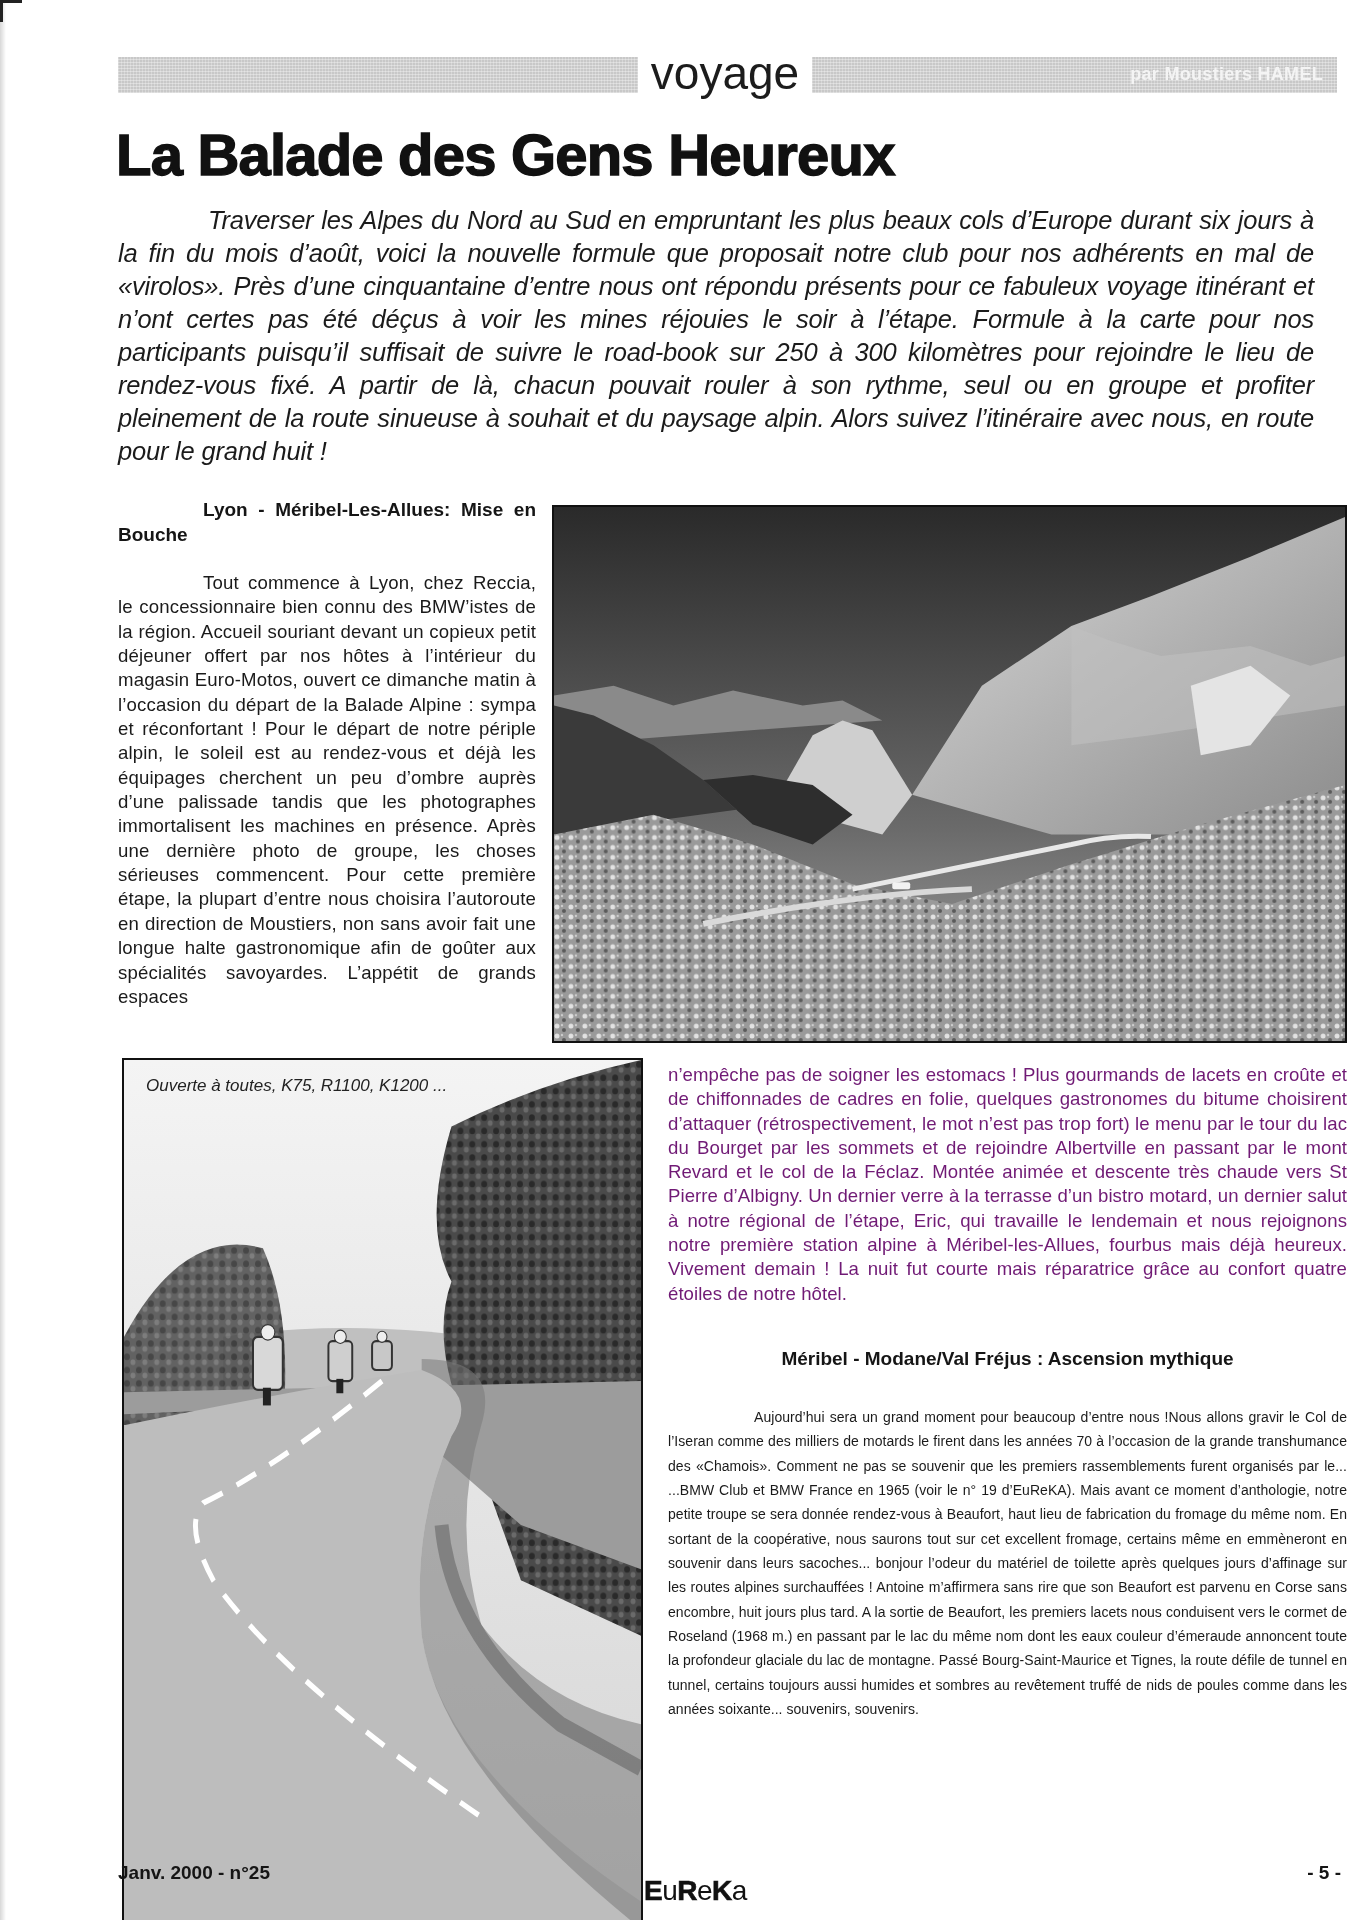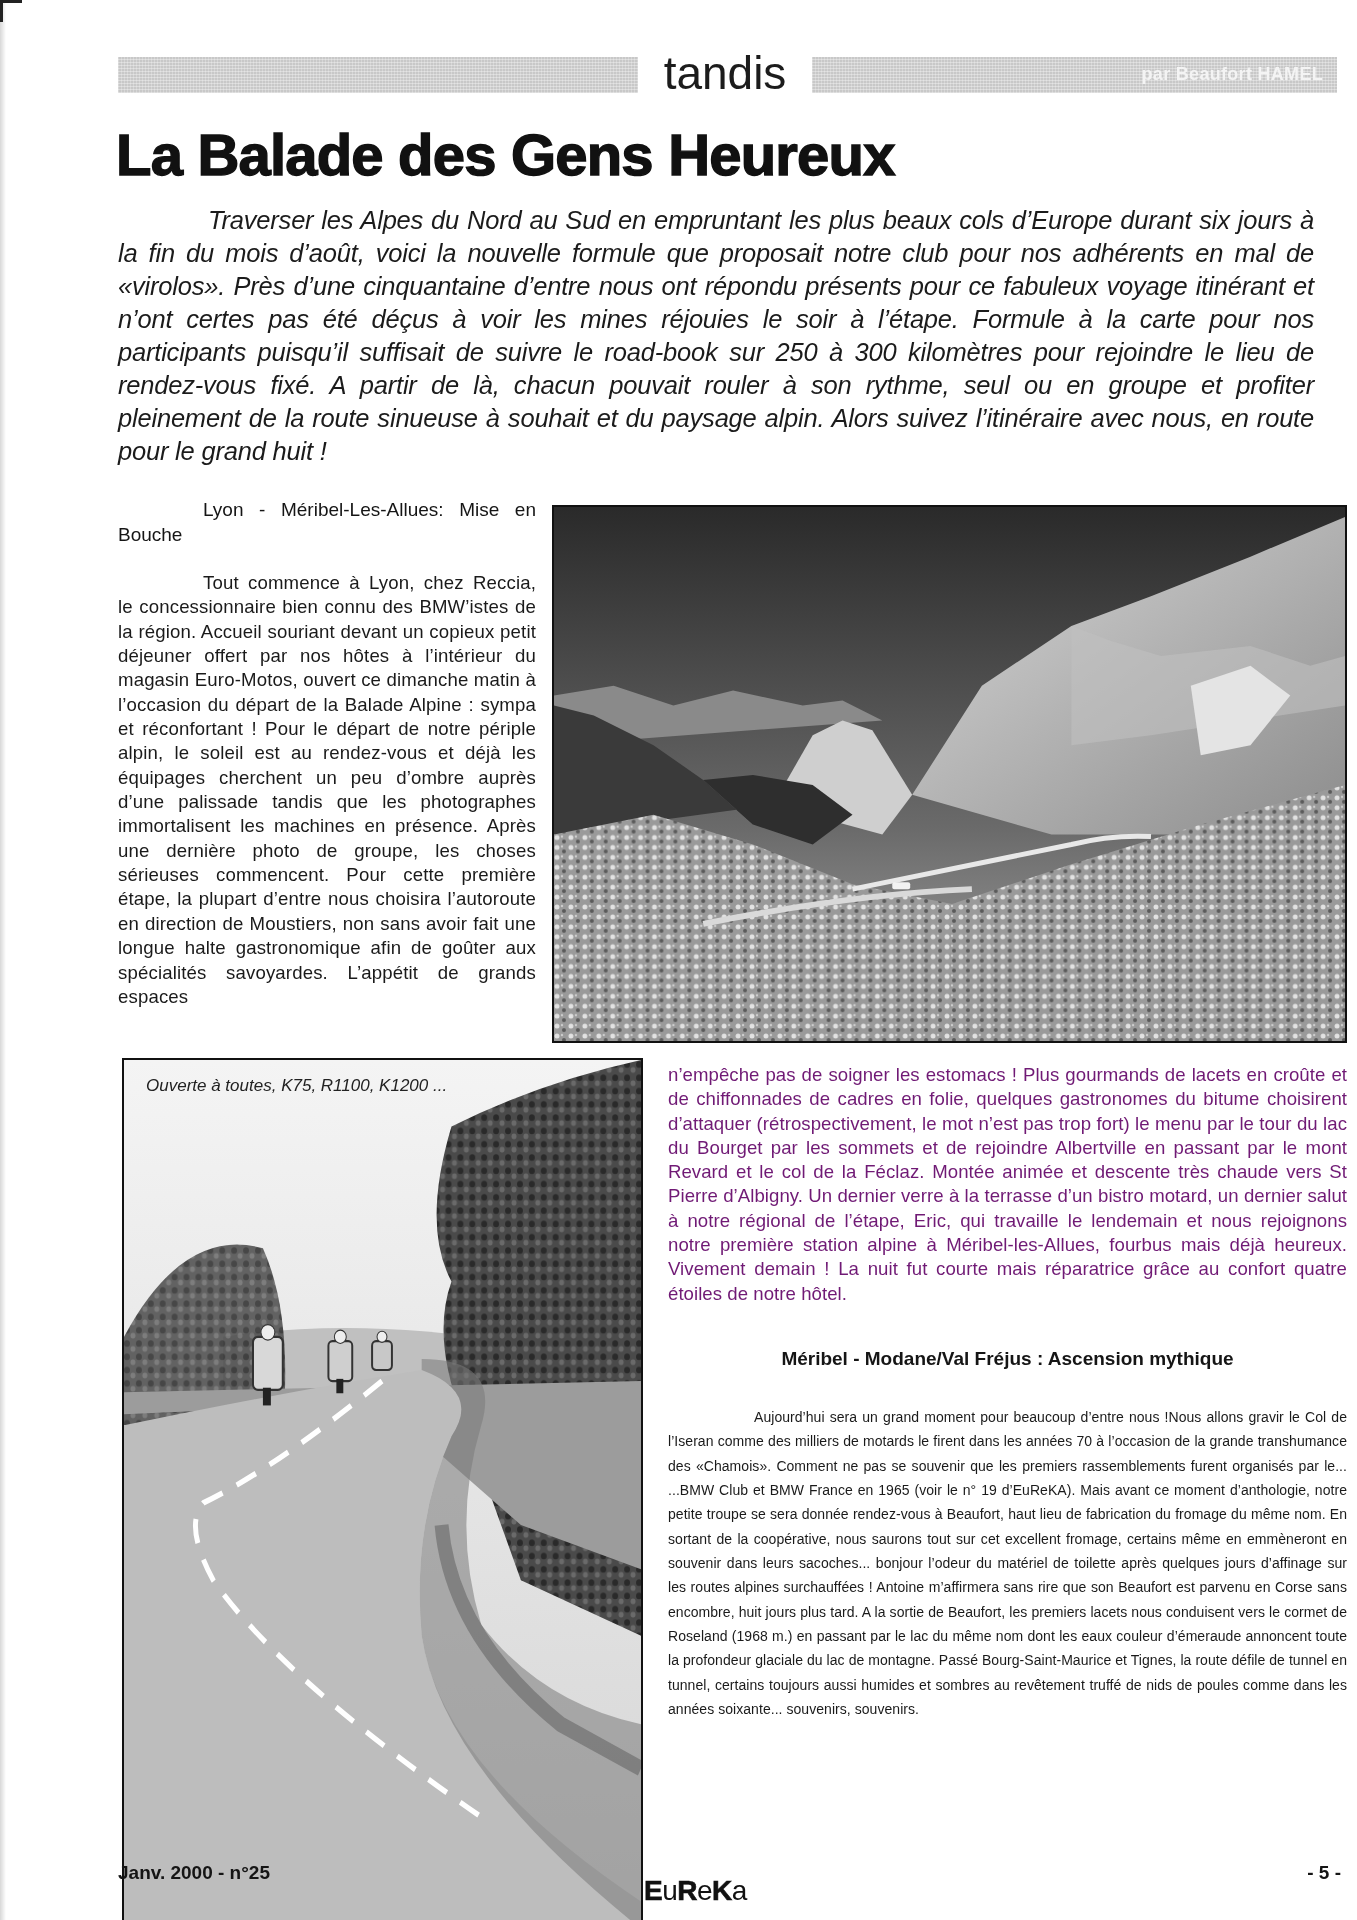--- a/index.html
+++ b/index.html
@@ -44,21 +44,21 @@
 
   .intro {
     position: absolute; left: 118px; top: 204px; width: 1196px; margin: 0;
     font-style: italic; font-size: 25.5px; line-height: 33px; color: #1b1b1b;
     text-align: justify; text-indent: 90px;
     letter-spacing: -0.2px;
   }
 
   .subhead-1 {
     position: absolute; left: 118px; top: 497px; width: 418px; margin: 0;
-    font-size: 19px; font-weight: normal; line-height: 25px; color: #151515;
+    font-size: 19px; font-weight: bold; line-height: 25px; color: #151515;
     text-indent: 85px; text-align: justify;
   }
   .col-left {
     position: absolute; left: 118px; top: 571px; width: 418px; margin: 0;
     font-size: 18.6px; line-height: 24.35px; color: #1a1a1a;
     text-align: justify; text-indent: 85px;
     letter-spacing: 0.15px;
   }
 
   .photo {
@@ -104,24 +104,24 @@
   }
 </style>
 </head>
 <body>
 
 <div class="scan-edge"></div>
 <div class="scan-corner"></div>
 <div class="scan-corner-v"></div>
 
 <div class="band band-left"></div>
-<div class="section-label">tandis</div>
+<div class="section-label">voyage</div>
 <div class="band band-right">
 </div>
-<div class="byline">par Beaufort HAMEL</div>
+<div class="byline">par Moustiers HAMEL</div>
 
 <h1 class="title">La Balade des Gens Heureux</h1>
 
 <p class="intro">Traverser les Alpes du Nord au Sud en empruntant les plus beaux cols d’Europe durant six jours à la fin du mois d’août, voici  la nouvelle formule que proposait  notre club  pour nos adhérents en mal de «virolos». Près d’une cinquantaine d’entre nous ont répondu présents pour ce fabuleux voyage itinérant et n’ont certes pas été déçus à voir les mines réjouies le soir à l’étape. Formule à la carte  pour nos  participants puisqu’il suffisait de suivre le road-book sur 250 à 300 kilomètres pour rejoindre le lieu de rendez-vous fixé. A partir de là, chacun pouvait rouler à son rythme, seul ou en groupe et profiter pleinement de la route  sinueuse à souhait et du paysage alpin. Alors suivez l’itinéraire avec nous, en route pour le grand huit !</p>
 
 <h2 class="subhead-1">Lyon - Méribel-Les-Allues: Mise en Bouche</h2>
 <p class="col-left">Tout commence à Lyon, chez Reccia, le concessionnaire bien connu des BMW’istes de la région. Accueil souriant devant un copieux petit déjeuner offert par nos hôtes à l’intérieur du magasin Euro-Motos, ouvert ce dimanche matin à l’occasion du départ de la Balade Alpine : sympa et réconfortant ! Pour le départ de notre périple alpin, le soleil est au rendez-vous et déjà les équipages cherchent un peu d’ombre auprès d’une palissade tandis que les photographes immortalisent les machines en présence. Après une dernière photo de groupe, les choses sérieuses commencent. Pour cette première étape, la plupart d’entre nous choisira l’autoroute en direction de Moustiers, non sans avoir fait une longue halte gastronomique afin de goûter aux spécialités savoyardes. L’appétit de grands espaces</p>
 
 <div class="photo photo-mountain">
   <svg viewBox="0 0 795 538" preserveAspectRatio="none">

